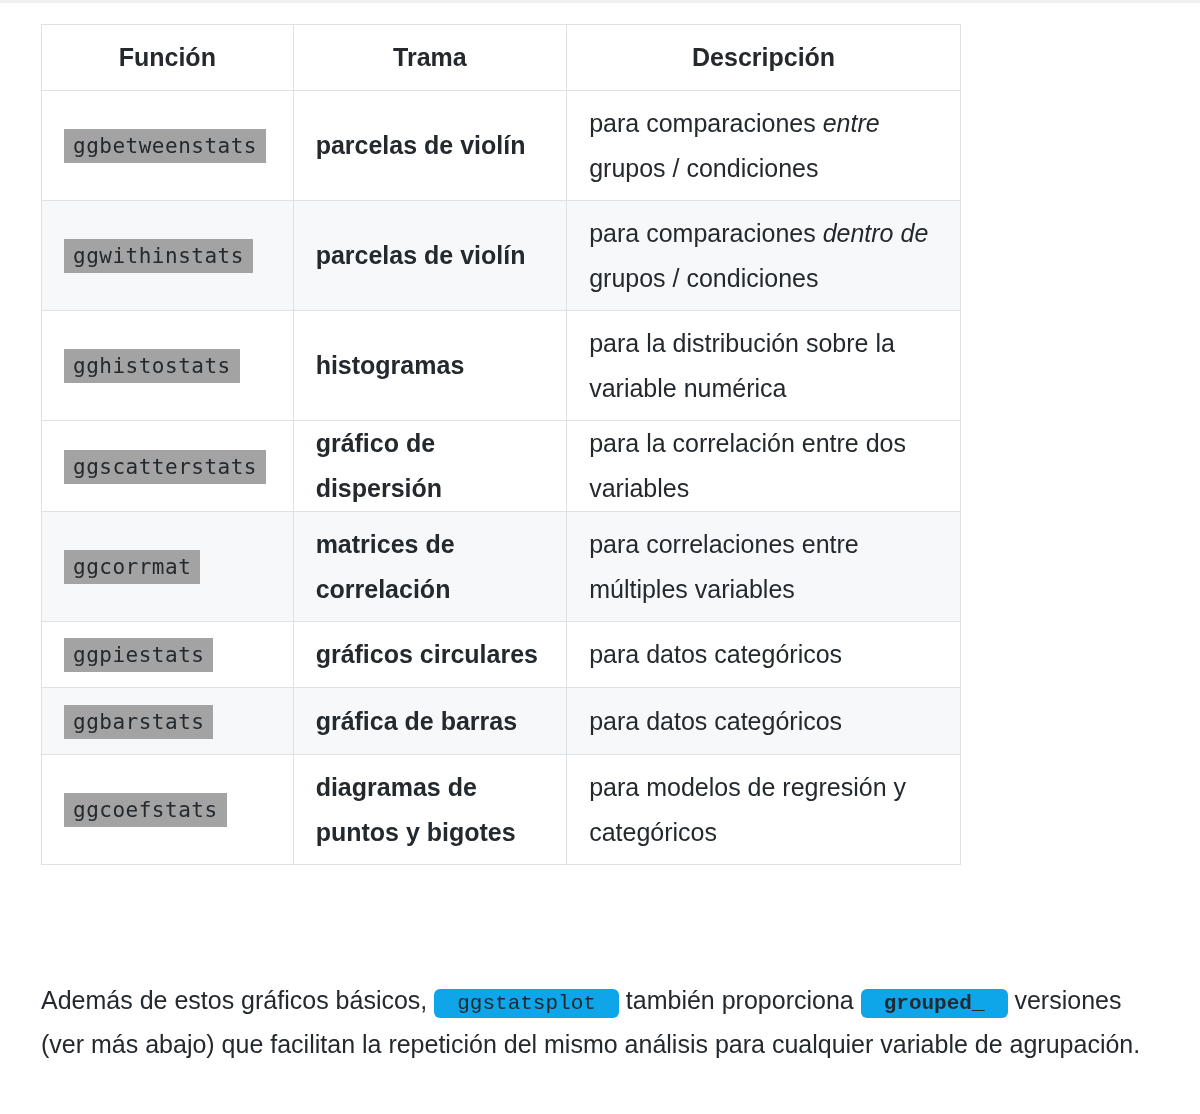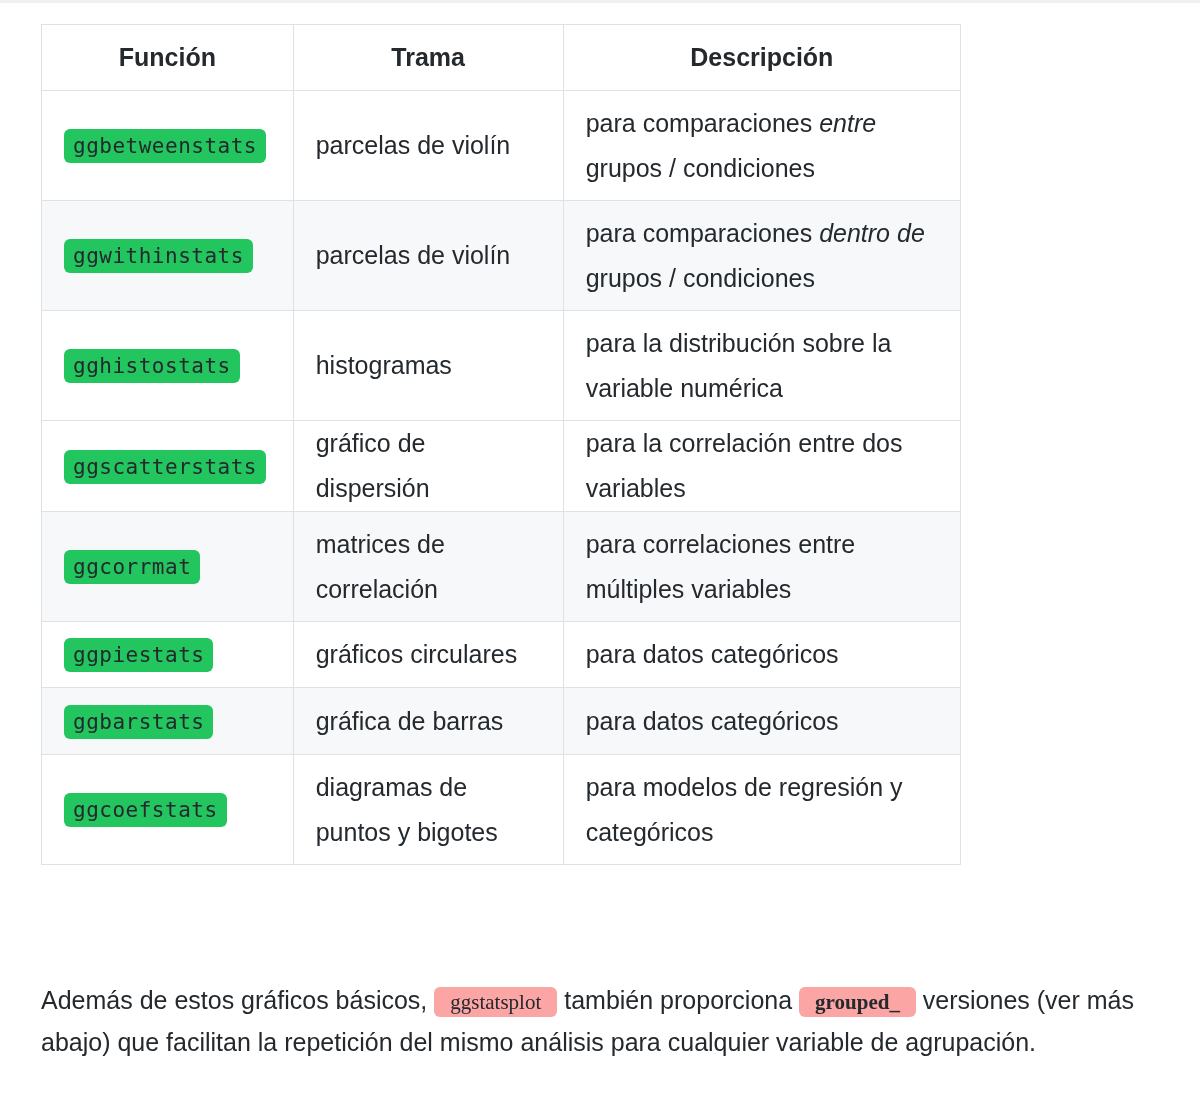--- a/index.html
+++ b/index.html
@@ -22,41 +22,41 @@
       line-height: 45px;
     }
     table.fn-table th {
       font-weight: bold; text-align: center; height: 66px; font-size: 25px;
     }
     table.fn-table td { padding: 0 22px; }
     .col-fn { width: 255px; }
     .col-plot { width: 332px; }
     .col-desc { width: 525px; }
     tr.alt td { background: #f6f8fa; }
-    td.plot { font-weight: normal; line-height: 40px; }
+    td.plot { font-weight: bold; line-height: 40px; }
     td.desc { line-height: 45px; }
     code.fn {
       font-family: "DejaVu Sans Mono", "Liberation Mono", monospace;
       font-size: 21px;
-      background: #22c55e;
-      border-radius: 6px;
+      background: #a3a3a3;
+      border-radius: 0;
       padding: 5px 9px;
       letter-spacing: 0.5px;
     }
     .desc em { font-style: italic; }
     p.footer {
       position: absolute; left: 41px; top: 980px; width: 1112px;
       font-size: 25px; line-height: 40px;
     }
     p.footer code {
-      font-family: Liberation Serif, serif;
+      font-family: Liberation Mono, monospace;
       font-size: 21px;
-      background: #fca5a5;
+      background: #0ea5e9;
       border-radius: 6px;
-      padding: 3px 16px;
+      padding: 3px 23px;
     }
     p.footer code.bold { font-weight: bold; }
   </style>
 </head>
 <body>
 
 <div class="top-strip"></div>
 
 <table class="fn-table">
   <colgroup>

